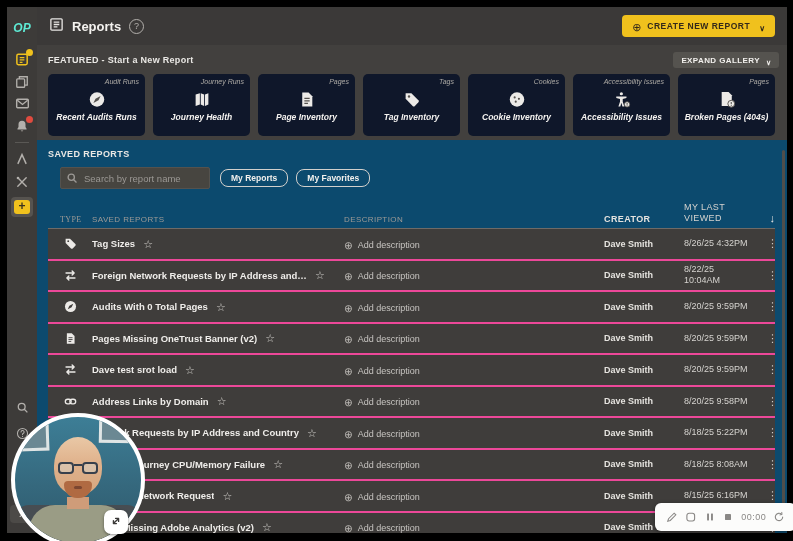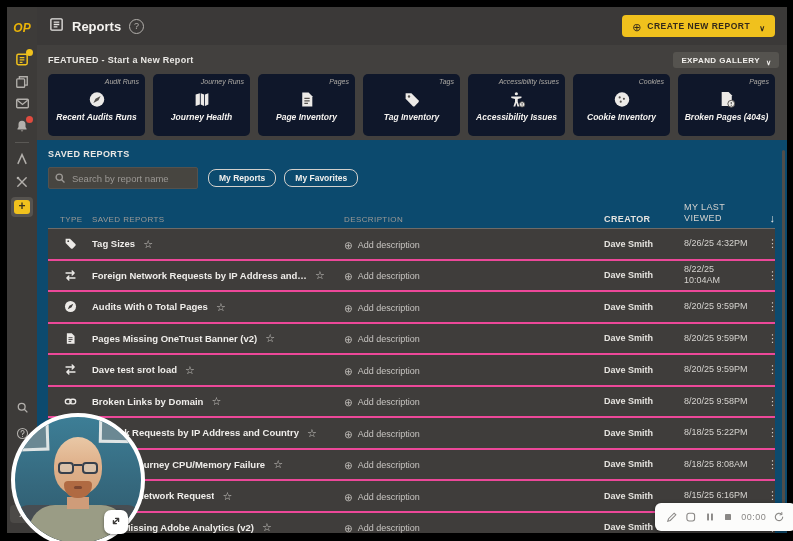--- a/index.html
+++ b/index.html
@@ -3,21 +3,21 @@
 <meta charset="utf-8">
 <style>
   html,body{margin:0;padding:0;background:#000;}
   .stage{position:relative;width:793px;height:541px;background:#000;overflow:hidden;
          font-family:"Liberation Sans",sans-serif;-webkit-font-smoothing:antialiased;}
   .app{position:absolute;left:7px;top:7px;width:780px;height:526px;background:#3b3938;overflow:hidden;}
 
   
   .sidebar{position:absolute;left:0;top:0;width:30px;height:100%;background:#3d3b39;
            display:flex;flex-direction:column;align-items:center;z-index:2;}
-  .logo{margin-top:13px;color:#eab308;font-weight:bold;font-style:italic;font-size:12px;line-height:16px;}
+  .logo{margin-top:13px;color:#5eead4;font-weight:bold;font-style:italic;font-size:12px;line-height:16px;}
   .sic{position:relative;width:16px;height:16px;display:flex;align-items:center;justify-content:center;cursor:pointer;}
   .sic svg{display:block;}
   .badge{position:absolute;width:7px;height:7px;border-radius:50%;top:-2px;right:-3px;}
   .badge.y{background:#f0c11d;}
   .badge.r{background:#e04b3f;}
   .sdiv{width:14px;height:1px;background:#5a5855;margin-top:8px;}
   .plusbtn{margin-top:7px;width:22px;height:20px;background:#56534f;border-radius:4px;
            display:flex;align-items:center;justify-content:center;cursor:pointer;}
   .plusbtn .pin{width:16px;height:14px;background:#f0c11d;border-radius:3px;color:#3a3320;
            font-weight:bold;font-size:12px;line-height:13px;text-align:center;}
@@ -53,37 +53,37 @@
   .cards{display:flex;gap:8px;margin-top:6px;margin-right:4px;}
   .card{flex:1;height:62px;background:#0f172a;border-radius:5px;position:relative;cursor:pointer;
         display:flex;flex-direction:column;align-items:center;justify-content:flex-end;padding-bottom:14px;box-sizing:border-box;font-style:italic;}
   .card .cat{position:absolute;top:4px;right:6px;color:#aeaba5;font-size:7px;}
   .card .cicon{position:absolute;top:17px;left:50%;transform:translateX(-50%);}
   .card .clabel{color:#f5f3f0;font-size:8.5px;font-weight:bold;text-align:center;line-height:1.1;padding:0 4px;}
 
   
   .saved{position:absolute;left:0;top:133px;width:100%;bottom:0;background:#0c4a6e;box-sizing:border-box;padding:0 12px 0 11px;}
   .saved-ttl{margin-top:9px;color:#e9e7e4;font-size:9px;font-weight:bold;letter-spacing:.4px;}
-  .controls{display:flex;align-items:center;margin-top:8px;}
+  .controls{display:flex;align-items:center;margin-top:8px;margin-left:12px;}
   .searchwrap{position:relative;width:150px;height:22px;}
   .searchwrap svg{position:absolute;left:6px;top:5px;}
   .searchwrap input{width:100%;height:100%;box-sizing:border-box;background:#474540;border:1px solid #54524e;
         border-radius:2px;color:#d8d6d2;font-size:9.5px;padding:0 6px 0 23px;outline:none;
         font-family:"Liberation Sans",sans-serif;}
   .searchwrap input::placeholder{color:#9b9894;}
   .pill{margin-left:10px;background:transparent;border:1px solid #d2d0cc;border-radius:8px;height:18px;
         padding:0 10px;color:#f2f0ed;font-size:8.5px;font-weight:bold;cursor:pointer;font-family:"Liberation Sans",sans-serif;}
   .pill + .pill{margin-left:8px;}
 
   
   .tbl{margin-top:9px;}
   .thead{display:flex;align-items:flex-end;height:26px;padding-bottom:4px;border-bottom:1px solid #6e6b68;
          color:#9d9a96;font-size:8px;letter-spacing:.4px;}
   .trow{display:flex;align-items:center;height:29.5px;background:#3f3d3b;border-bottom:2px solid #ec4899;}
-  .c-type{width:44px;display:flex;justify-content:center;flex:none;}
+  .c-type{width:44px;display:flex;justify-content:center;flex:none;font-family:Liberation Serif, serif;}
   .c-name{width:252px;flex:none;display:flex;align-items:center;}
   .c-desc{width:216px;flex:none;}
   .c-creator{width:80px;flex:none;margin-left:44px;}
   .c-date{width:66px;flex:none;}
   .c-menu{width:45px;flex:none;display:flex;justify-content:center;align-items:center;}
   .thead .c-type{padding-left:12px;box-sizing:border-box;justify-content:flex-start;}
   .trow .c-name .rname{color:#efedea;font-size:9.5px;font-weight:bold;max-width:215px;
         white-space:nowrap;overflow:hidden;text-overflow:ellipsis;cursor:pointer;}
   .star{margin-left:8px;color:#c9c7c3;font-size:11px;line-height:10px;cursor:pointer;}
   .star::before{content:"\2606";}
@@ -284,45 +284,45 @@
             <span class="cat">Tags</span>
             <span class="cicon">
               <svg width="17" height="17" viewBox="0 0 16 16">
                   <path d="M2 2h5.4L14 8.6a1.5 1.5 0 0 1 0 2.1l-3.3 3.3a1.5 1.5 0 0 1-2.1 0L2 7.4V2z" fill="#eceae7"></path>
               <circle cx="5.2" cy="5.2" r="1.1" fill="#54514d"></circle>
                 </svg></span>
             <span class="clabel">Tag Inventory</span>
           </div>
 
           <div class="card">
+            <span class="cat">Cookies</span>
+            <span class="cicon">
+              <svg width="17" height="17" viewBox="0 0 16 16">
+                  <circle cx="8" cy="8" r="6.8" fill="#eceae7"></circle>
+              <circle cx="5.8" cy="6" r="1" fill="#54514d"></circle>
+                  <circle cx="9.8" cy="7.4" r="1" fill="#54514d"></circle>
+              <circle cx="6.8" cy="10" r="1" fill="#54514d"></circle>
+                </svg></span>
+            <span class="clabel">Cookie Inventory</span>
+          </div>
+
+          <div class="card">
             <span class="cat">Accessibility Issues</span>
             <span class="cicon">
               <svg width="17" height="17" viewBox="0 0 16 16" fill="#eceae7">
                   <circle cx="7.4" cy="2.6" r="1.5"></circle>
               <path d="M2.6 5.2h9.6v1.5l-3.5.8v2.6l1.5 4.4H8.4L7.4 11l-1 3.5H4.6l1.5-4.4V7.5l-3.5-.8z"></path>
               <circle cx="12.8" cy="12.6" r="2.5" fill="#eceae7" stroke="#54514d" stroke-width=".8"></circle>
               <path d="M12.8 11.3v1.6" stroke="#54514d" stroke-width="1"></path>
                   <circle cx="12.8" cy="13.9" r=".5" fill="#54514d"></circle>
                 </svg></span>
             <span class="clabel">Accessibility Issues</span>
           </div>
 
           <div class="card">
-            <span class="cat">Cookies</span>
-            <span class="cicon">
-              <svg width="17" height="17" viewBox="0 0 16 16">
-                  <circle cx="8" cy="8" r="6.8" fill="#eceae7"></circle>
-              <circle cx="5.8" cy="6" r="1" fill="#54514d"></circle>
-                  <circle cx="9.8" cy="7.4" r="1" fill="#54514d"></circle>
-              <circle cx="6.8" cy="10" r="1" fill="#54514d"></circle>
-                </svg></span>
-            <span class="clabel">Cookie Inventory</span>
-          </div>
-
-          <div class="card">
             <span class="cat">Pages</span>
             <span class="cicon">
               <svg width="17" height="17" viewBox="0 0 16 16">
                   <path d="M3 1h6.5L12.5 4v10H3z" fill="#eceae7"></path>
               <circle cx="12" cy="12" r="3.2" fill="#eceae7" stroke="#54514d" stroke-width=".9"></circle>
               <path d="M12 10.4v2" stroke="#54514d" stroke-width="1"></path>
                   <circle cx="12" cy="13.6" r=".5" fill="#54514d"></circle>
                 </svg></span>
             <span class="clabel">Broken Pages (404s)</span>
           </div>
@@ -478,21 +478,21 @@
           <div class="trow">
             <span class="c-type">
                 <span class="ti">
               <svg width="13" height="13" viewBox="0 0 16 16" fill="none" stroke="#eceae7" stroke-width="1.6">
                     <rect x="1.6" y="5.2" width="7.2" height="5.6" rx="2.8"></rect>
                     <rect x="7.2" y="5.2" width="7.2" height="5.6" rx="2.8"></rect>
                   </svg>
                 </span>
               </span>
             <span class="c-name">
-                <span class="rname">Broken Links by Domain</span>
+                <span class="rname">Address Links by Domain</span>
                 <span class="star"></span>
               </span>
             <span class="c-desc"><span class="adddesc">
                   <span class="pc"></span>
                   <span>Add description</span>
                 </span></span>
             <span class="c-creator">Dave Smith</span>
             <span class="c-date">8/20/25 9:58PM</span>
             <span class="c-menu">
                 <span class="kebab"></span>

